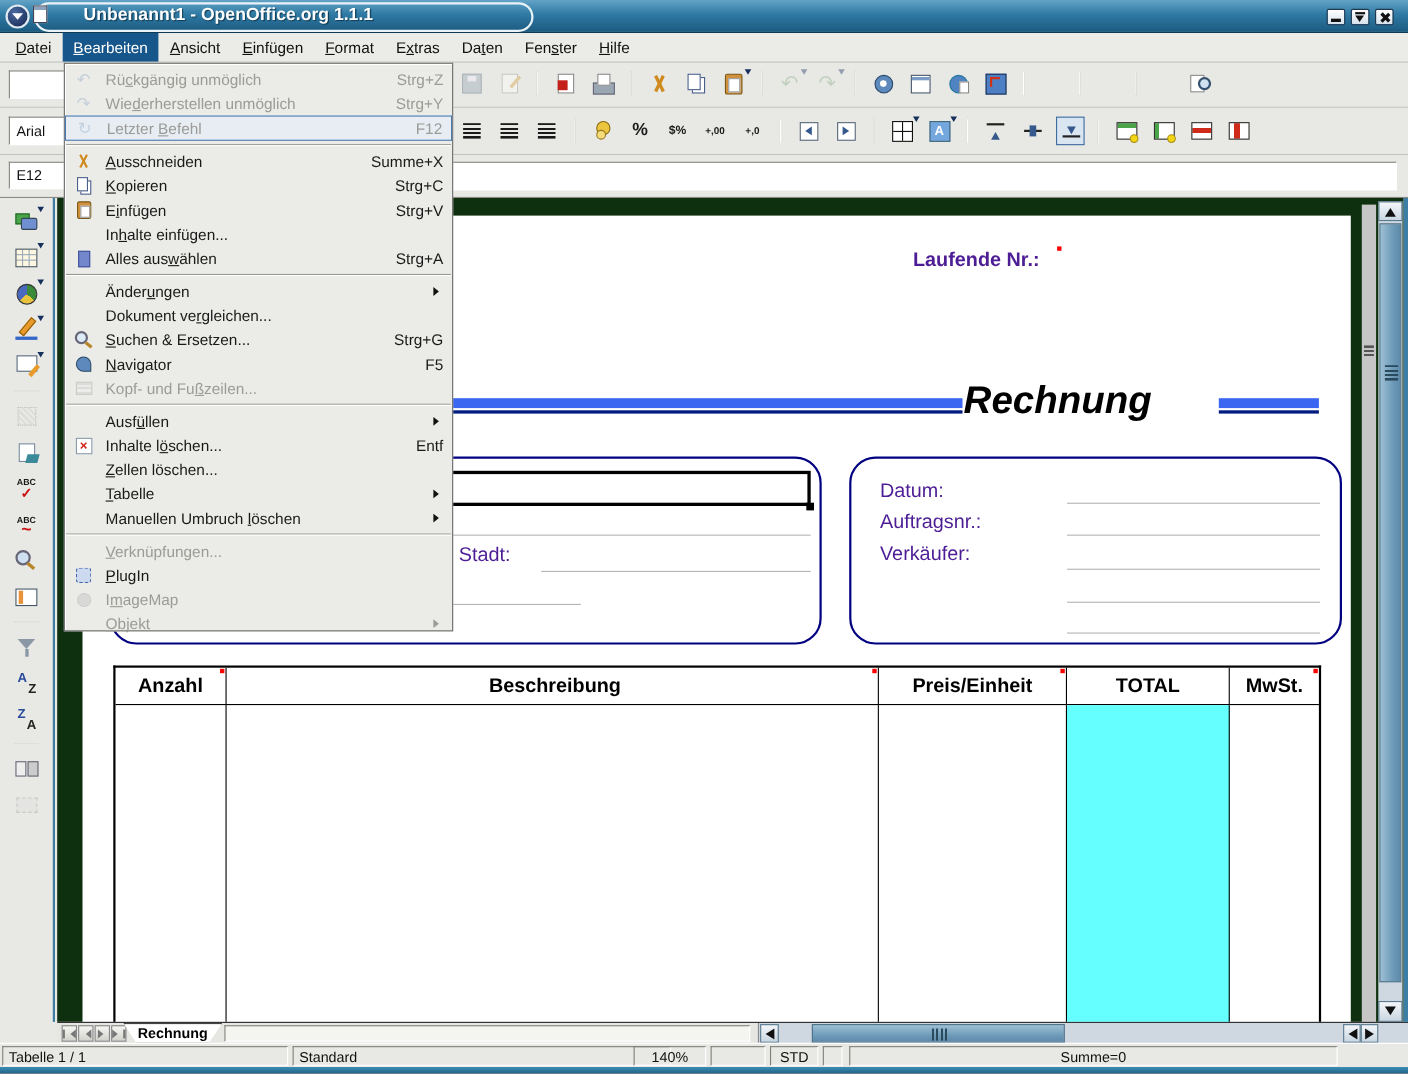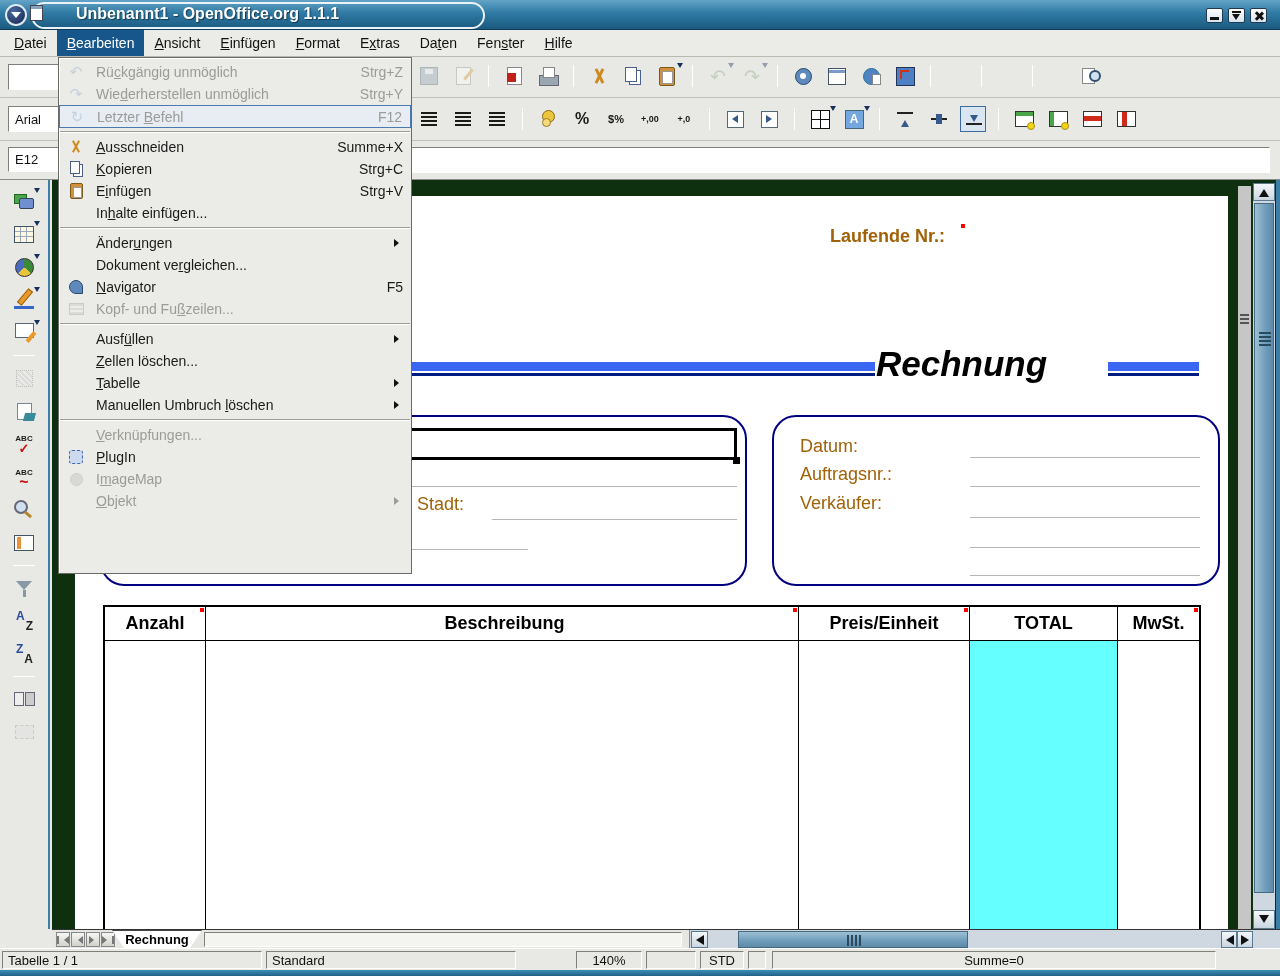--- a/index.html
+++ b/index.html
@@ -209,21 +209,21 @@
     background:repeating-linear-gradient(90deg,#2a4a5e 0 2px,transparent 2px 4px);}
   .corner{position:absolute;left:1202px;top:0;width:26px;height:19px;background:#cfd8e0;}
 
   
   .statusbar{position:absolute;left:0;top:948px;width:1280px;height:22px;background:#e8e8e4;border-top:1px solid #fff;font-size:13px;}
   .sfield{position:absolute;top:2px;height:18px;border:1px solid;border-color:#80807a #fff #fff #80807a;
     display:flex;align-items:center;padding:0 5px;color:#111;white-space:nowrap;overflow:hidden;}
   .bottomstrip{position:absolute;left:0;top:970px;width:1280px;height:6px;background:linear-gradient(180deg,#3d8fb5,#1f6085);}
 
   
-  .doc-label{position:absolute;color:#a16207;font-size:18px;}
+  .doc-label{position:absolute;color:#4c1d95;font-size:18px;}
   .bold{font-weight:bold;}
   .note{position:absolute;width:4px;height:4px;background:#ff0000;}
   .bar-blue{position:absolute;height:9px;background:#3a66f2;}
   .bar-navy{position:absolute;height:3px;background:#001c80;}
   .big-title{position:absolute;left:876px;top:344px;font-size:35px;font-weight:bold;font-style:italic;color:#000;}
   .rbox{position:absolute;border:2px solid #000080;border-radius:24px;background:transparent;}
   .blank-line{position:absolute;height:1px;background:#b4b4b4;}
   .cell-cursor{position:absolute;left:175px;top:428px;width:562px;height:32px;border:3px solid #000;background:#fff;}
   .cell-handle{position:absolute;left:733px;top:457px;width:7px;height:7px;background:#000;}
   .inv-table{position:absolute;left:103px;top:605px;width:1098px;height:324px;border:2px solid #000;border-bottom:none;}
@@ -505,21 +505,21 @@
         </div>
       <div class="sbtn" style="left:547px;top:1px;width:16px;height:17px;">
           <div class="arrow-rt"></div>
         </div>
     </div>
     <div class="corner"></div>
   </div>
 
   <div class="statusbar" id="statusbar">
       <div class="sfield" style="left: 2px; width: 260px;">Tabelle 1 / 1</div>
-      <div class="sfield" style="left: 266px; width: 250px;">Standard</div>
+      <div class="sfield" style="left: 266px; width: 344px;">Standard</div>
       <div class="sfield" style="left: 576px; width: 66px; justify-content: center;">140%</div>
       <div class="sfield" style="left: 646px; width: 50px;"></div>
       <div class="sfield" style="left: 700px; width: 44px; justify-content: center;">STD</div>
       <div class="sfield" style="left: 748px; width: 18px;"></div>
       <div class="sfield" style="left: 772px; width: 444px; justify-content: center;">Summe=0</div>
     </div>
   <div class="bottomstrip"></div>
   <div class="rightedge" style="top:180px;height:749px;"></div>
 
   <div class="edit-menu" id="edit-menu">
@@ -558,51 +558,69 @@
         <div class="mi m-paste"></div>
         <span class="menu-label"><span>E</span><span class="u">i</span><span>nfügen</span></span>
         <div class="menu-fill"></div>
         <span class="menu-shortcut">Strg+V</span>
       </div>
       <div class="menu-row">
         <div class="mi"></div>
         <span class="menu-label"><span>In</span><span class="u">h</span><span>alte einfügen...</span></span>
         <div class="menu-fill"></div>
       </div>
+      <div class="menu-row">
+        <div class="mi m-selectall"></div>
+        <span class="menu-label"><span>Alles aus</span><span class="u">w</span><span>ählen</span></span>
+        <div class="menu-fill"></div>
+        <span class="menu-shortcut">Strg+A</span>
+      </div>
       <div class="menu-sep"></div>
       <div class="menu-row">
         <div class="mi"></div>
         <span class="menu-label"><span>Änder</span><span class="u">u</span><span>ngen</span></span>
         <div class="menu-fill"></div>
         <div class="menu-sub"></div>
       </div>
       <div class="menu-row">
         <div class="mi"></div>
         <span class="menu-label"><span>Dokument ve</span><span class="u">r</span><span>gleichen...</span></span>
         <div class="menu-fill"></div>
+      </div>
+      <div class="menu-row">
+        <div class="mi m-search"></div>
+        <span class="menu-label"><span></span><span class="u">S</span><span>uchen &amp; Ersetzen...</span></span>
+        <div class="menu-fill"></div>
+        <span class="menu-shortcut">Strg+G</span>
       </div>
       <div class="menu-row">
         <div class="mi m-navigator"></div>
         <span class="menu-label"><span></span><span class="u">N</span><span>avigator</span></span>
         <div class="menu-fill"></div>
         <span class="menu-shortcut">F5</span>
       </div>
       <div class="menu-row disabled">
         <div class="mi m-headers"></div>
         <span class="menu-label"><span>Kopf- und Fu</span><span class="u">ß</span><span>zeilen...</span></span>
         <div class="menu-fill"></div>
       </div>
       <div class="menu-sep"></div>
       <div class="menu-row">
         <div class="mi"></div>
         <span class="menu-label"><span>Ausf</span><span class="u">ü</span><span>llen</span></span>
         <div class="menu-fill"></div>
         <div class="menu-sub"></div>
       </div>
       <div class="menu-row">
+        <div class="mi m-delete"></div>
+        <span class="menu-label"><span>Inhalte l</span><span class="u">ö</span><span>schen...</span></span>
+        <div class="menu-fill"></div>
+        <span class="menu-shortcut">Entf</span>
+      </div>
+      <div class="menu-row">
         <div class="mi"></div>
         <span class="menu-label"><span></span><span class="u">Z</span><span>ellen löschen...</span></span>
         <div class="menu-fill"></div>
       </div>
       <div class="menu-row">
         <div class="mi"></div>
         <span class="menu-label"><span></span><span class="u">T</span><span>abelle</span></span>
         <div class="menu-fill"></div>
         <div class="menu-sub"></div>
       </div>

